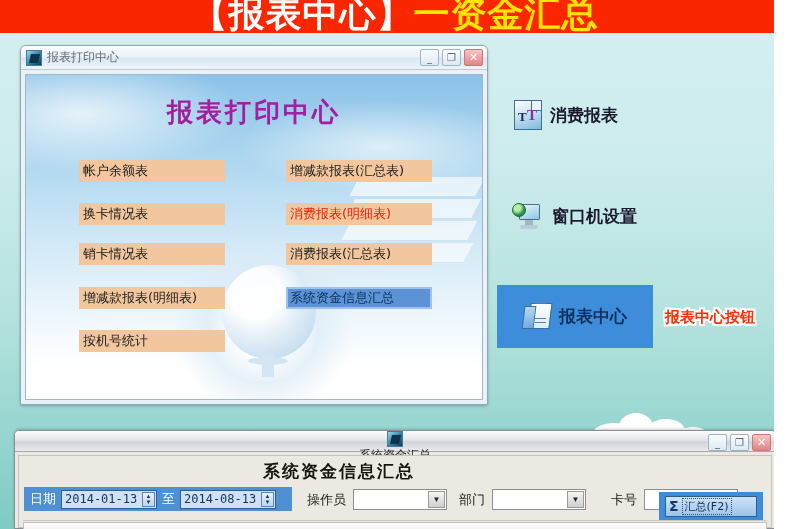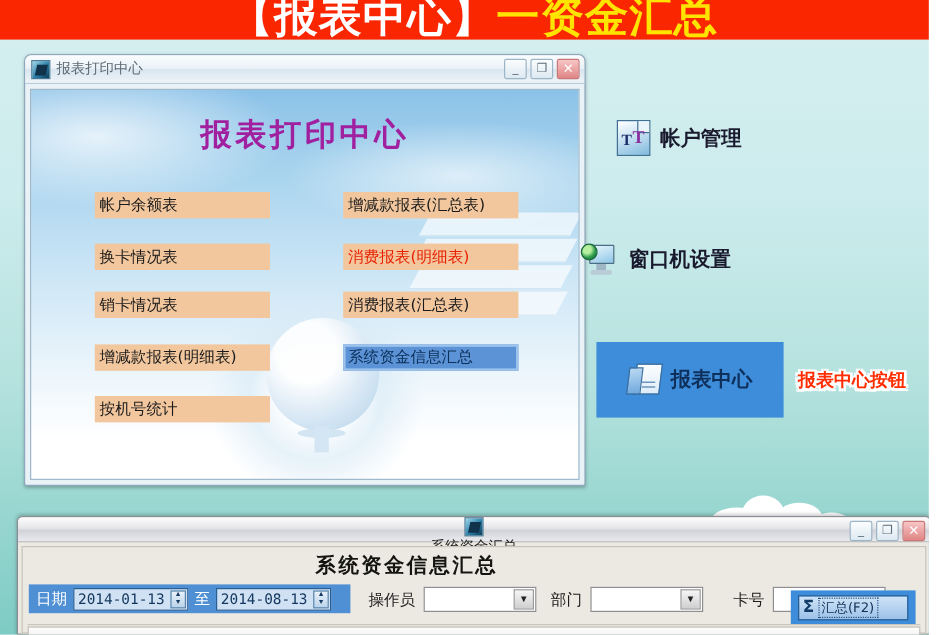--- a/index.html
+++ b/index.html
@@ -161,21 +161,21 @@
   
   .side-item {
     position: absolute; display: flex; align-items: center; gap: 8px;
     padding: 4px 6px;
   }
   .side-item .lbl {
     font-family: "DejaVu Sans", sans-serif;
     font-size: 17px; font-weight: bold; color: #1a1a2e; white-space: nowrap;
   }
   #side-account { left: 508px; top: 96px; }
-  #side-window  { left: 478px; top: 197px; gap: 10px; }
+  #side-window  { left: 506px; top: 197px; gap: 10px; }
   #side-report  {
     left: 497px; top: 285px; width: 156px; height: 63px;
     background: #3d8ddb; align-items: center; justify-content: center; gap: 6px;
   }
   #side-report .lbl { color: #10305c; }
 
   
   .icon-doc {
     width: 28px; height: 30px; flex: none; position: relative;
     background: linear-gradient(160deg,#ffffff 0%,#cfe6f4 40%,#7fb9dd 100%);
@@ -406,21 +406,21 @@
       <div class="reportbtn c-r r3">消费报表(汇总表)</div>
       <div class="reportbtn c-r r4 selected">系统资金信息汇总</div>
     </div>
   </div>
 
   <div class="side-item" id="side-account">
     <span class="icon-doc">
       <span class="tt">T</span>
         <span class="tt2">T</span>
     </span>
-    <span class="lbl">帐户管理</span>
+    <span class="lbl">消费报表</span>
   </div>
 
   <div class="side-item" id="side-window">
     <span class="icon-monitor">
       <span class="screen"></span>
         <span class="base"></span>
         <span class="foot"></span>
         <span class="earth"></span>
     </span>
     <span class="lbl">窗口机设置</span>

